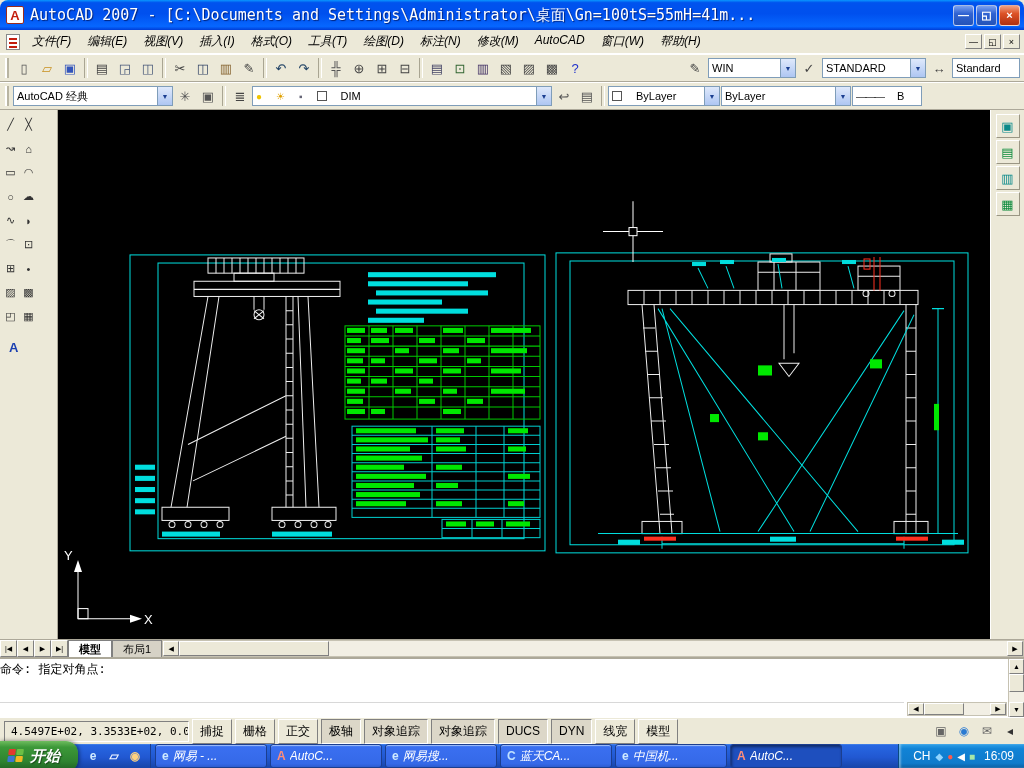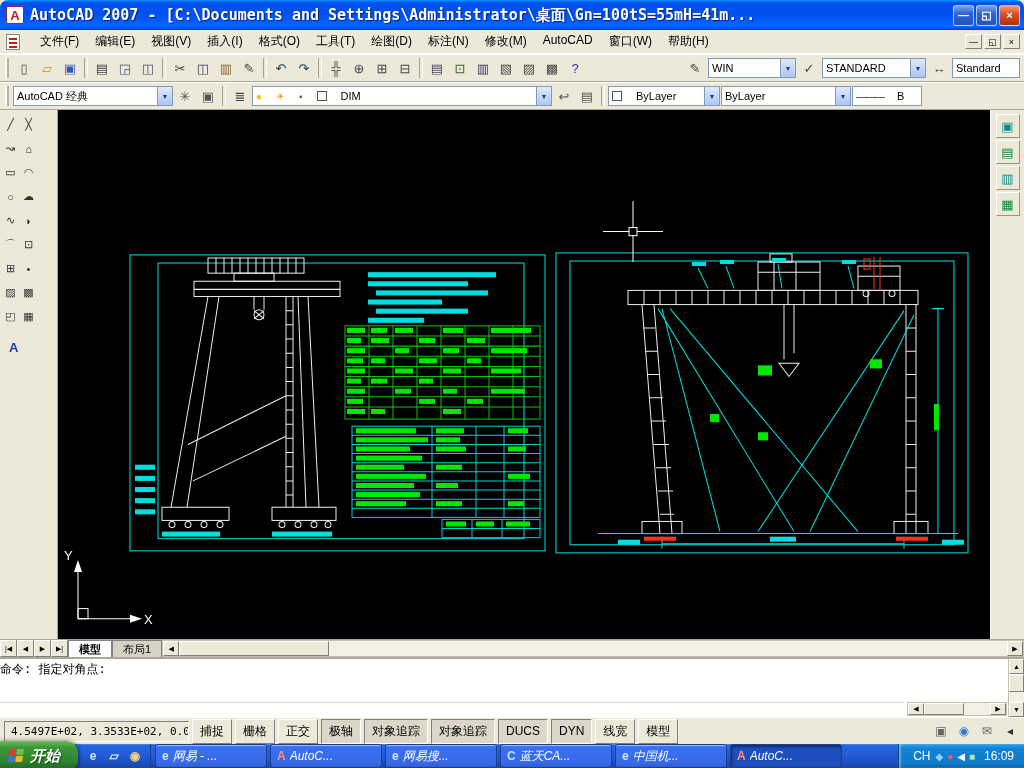--- a/index.html
+++ b/index.html
@@ -6,33 +6,33 @@
   *{box-sizing:border-box;}
   .screen{width:1024px;height:768px;display:flex;flex-direction:column;overflow:hidden;
     font-family:"Liberation Sans",sans-serif;font-size:12px;color:#000;background:#ECE9D8;position:relative;}
 
   
   .titlebar{height:30px;display:flex;align-items:center;gap:6px;padding:0 4px 0 6px;
     background:linear-gradient(180deg,#0997ff 0%,#0053ee 9%,#0050ee 45%,#0667ff 88%,#003dd7 100%);
     border-radius:8px 8px 0 0;flex:0 0 auto;}
   .app-icon{width:18px;height:18px;background:#fff;border:1px solid #9a2b1d;border-radius:2px;
     color:#c41e0e;font-weight:bold;font-size:13px;display:flex;align-items:center;justify-content:center;flex:0 0 auto;}
-  .title-text{flex:1;color:#fff;font-family:"DejaVu Sans Mono",monospace;font-weight:bold;font-size:15px;
+  .title-text{flex:1;color:#fff;font-family:"DejaVu Sans Mono",monospace;font-weight:normal;font-size:15px;
     white-space:nowrap;overflow:hidden;text-shadow:1px 1px 1px #00227a;}
   .winbtns{display:flex;gap:2px;}
   .winbtn{width:21px;height:21px;border-radius:3px;border:1px solid rgba(255,255,255,.6);color:#fff;
     font-size:11px;font-weight:bold;display:flex;align-items:center;justify-content:center;
     background:linear-gradient(180deg,#7ba1f0 0%,#3163d2 40%,#2453b8 100%);padding:0;}
   .winbtn.close{background:linear-gradient(180deg,#f0a080 0%,#dd5226 40%,#b03010 100%);}
 
   
   .menubar{height:24px;display:flex;align-items:center;background:#ECE9D8;border-bottom:1px solid #fff;padding:0 2px;flex:0 0 auto;}
   .doc-icon{width:14px;height:16px;background:#fff;border:1px solid #888;margin:0 4px;position:relative;flex:0 0 auto;}
   .doc-icon::after{content:"";position:absolute;left:2px;top:3px;width:8px;height:2px;background:#c41e0e;box-shadow:0 4px 0 #c41e0e,0 8px 0 #c41e0e;}
-  .menu-items{display:flex;list-style:none;margin:8px;padding:0;}
+  .menu-items{display:flex;list-style:none;margin:0;padding:0;font-style:italic;}
   .menu-items li{padding:3px 8px;cursor:default;white-space:nowrap;}
   .mdibtns{margin-left:auto;display:flex;gap:2px;padding-right:2px;}
   .mdibtn{width:17px;height:15px;font-size:9px;display:flex;align-items:center;justify-content:center;
     background:#ECE9D8;border:1px solid;border-color:#fff #808080 #808080 #fff;padding:0;}
 
   
   .toolbar{height:28px;display:flex;align-items:center;background:#ECE9D8;border-top:1px solid #fff;
     border-bottom:1px solid #aca899;padding:0 4px;gap:1px;overflow:hidden;flex:0 0 auto;}
   .grip{width:4px;height:20px;border-left:2px solid #fff;border-right:2px solid #b8b4a2;margin:0 3px 0 1px;flex:0 0 auto;}
   .tbtn{width:22px;height:22px;display:flex;align-items:center;justify-content:center;font-size:13px;

